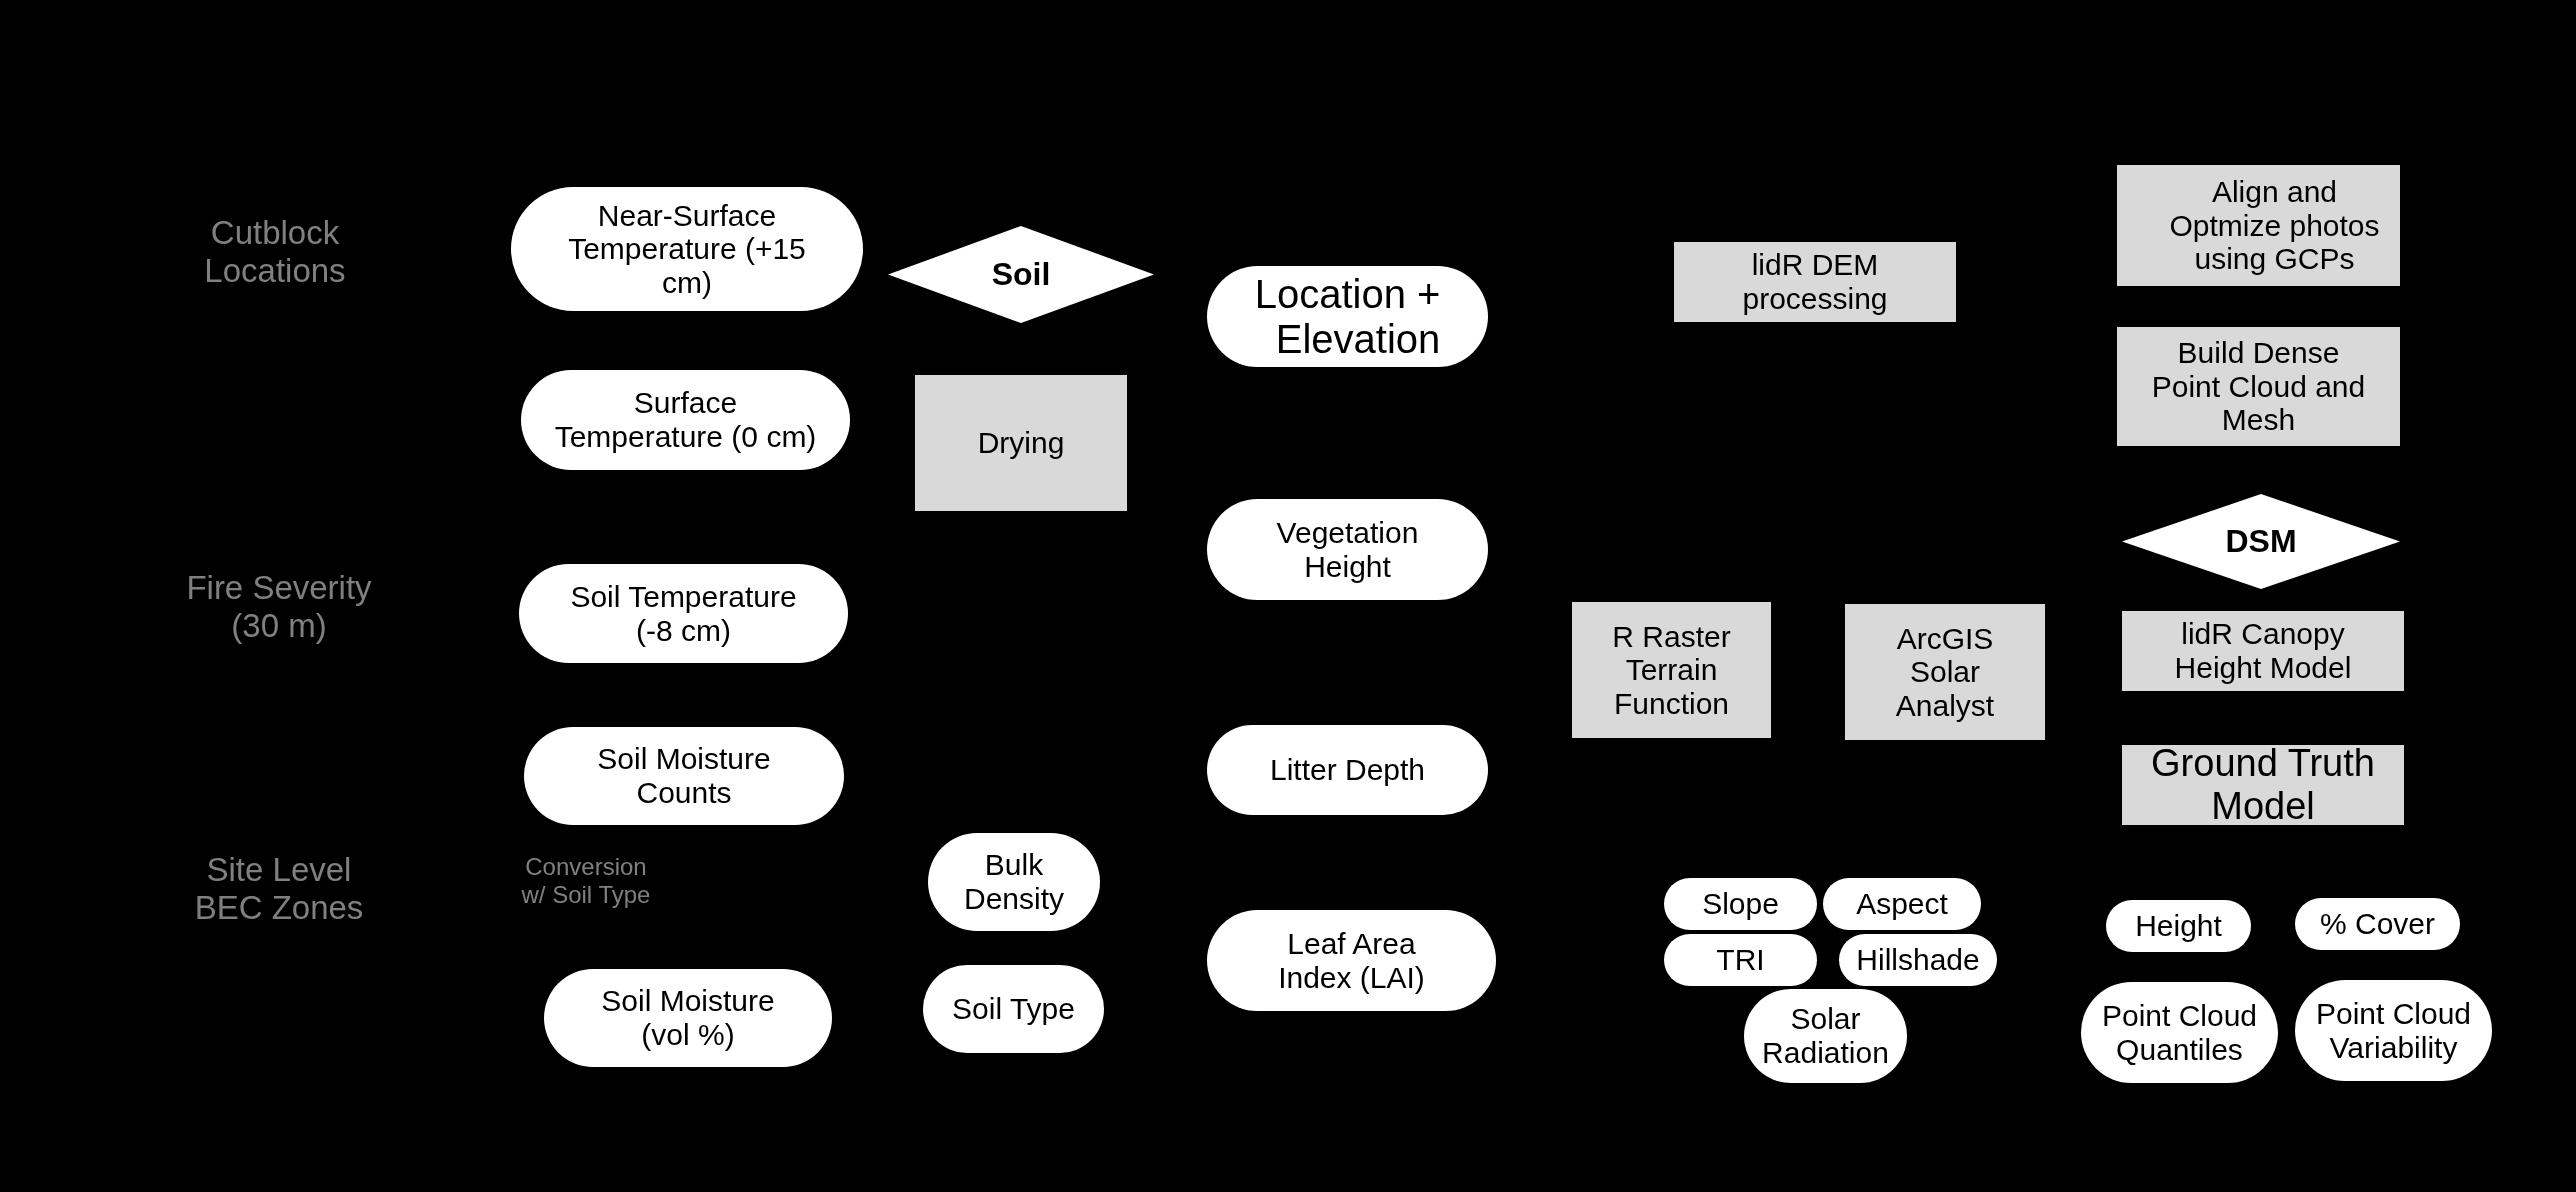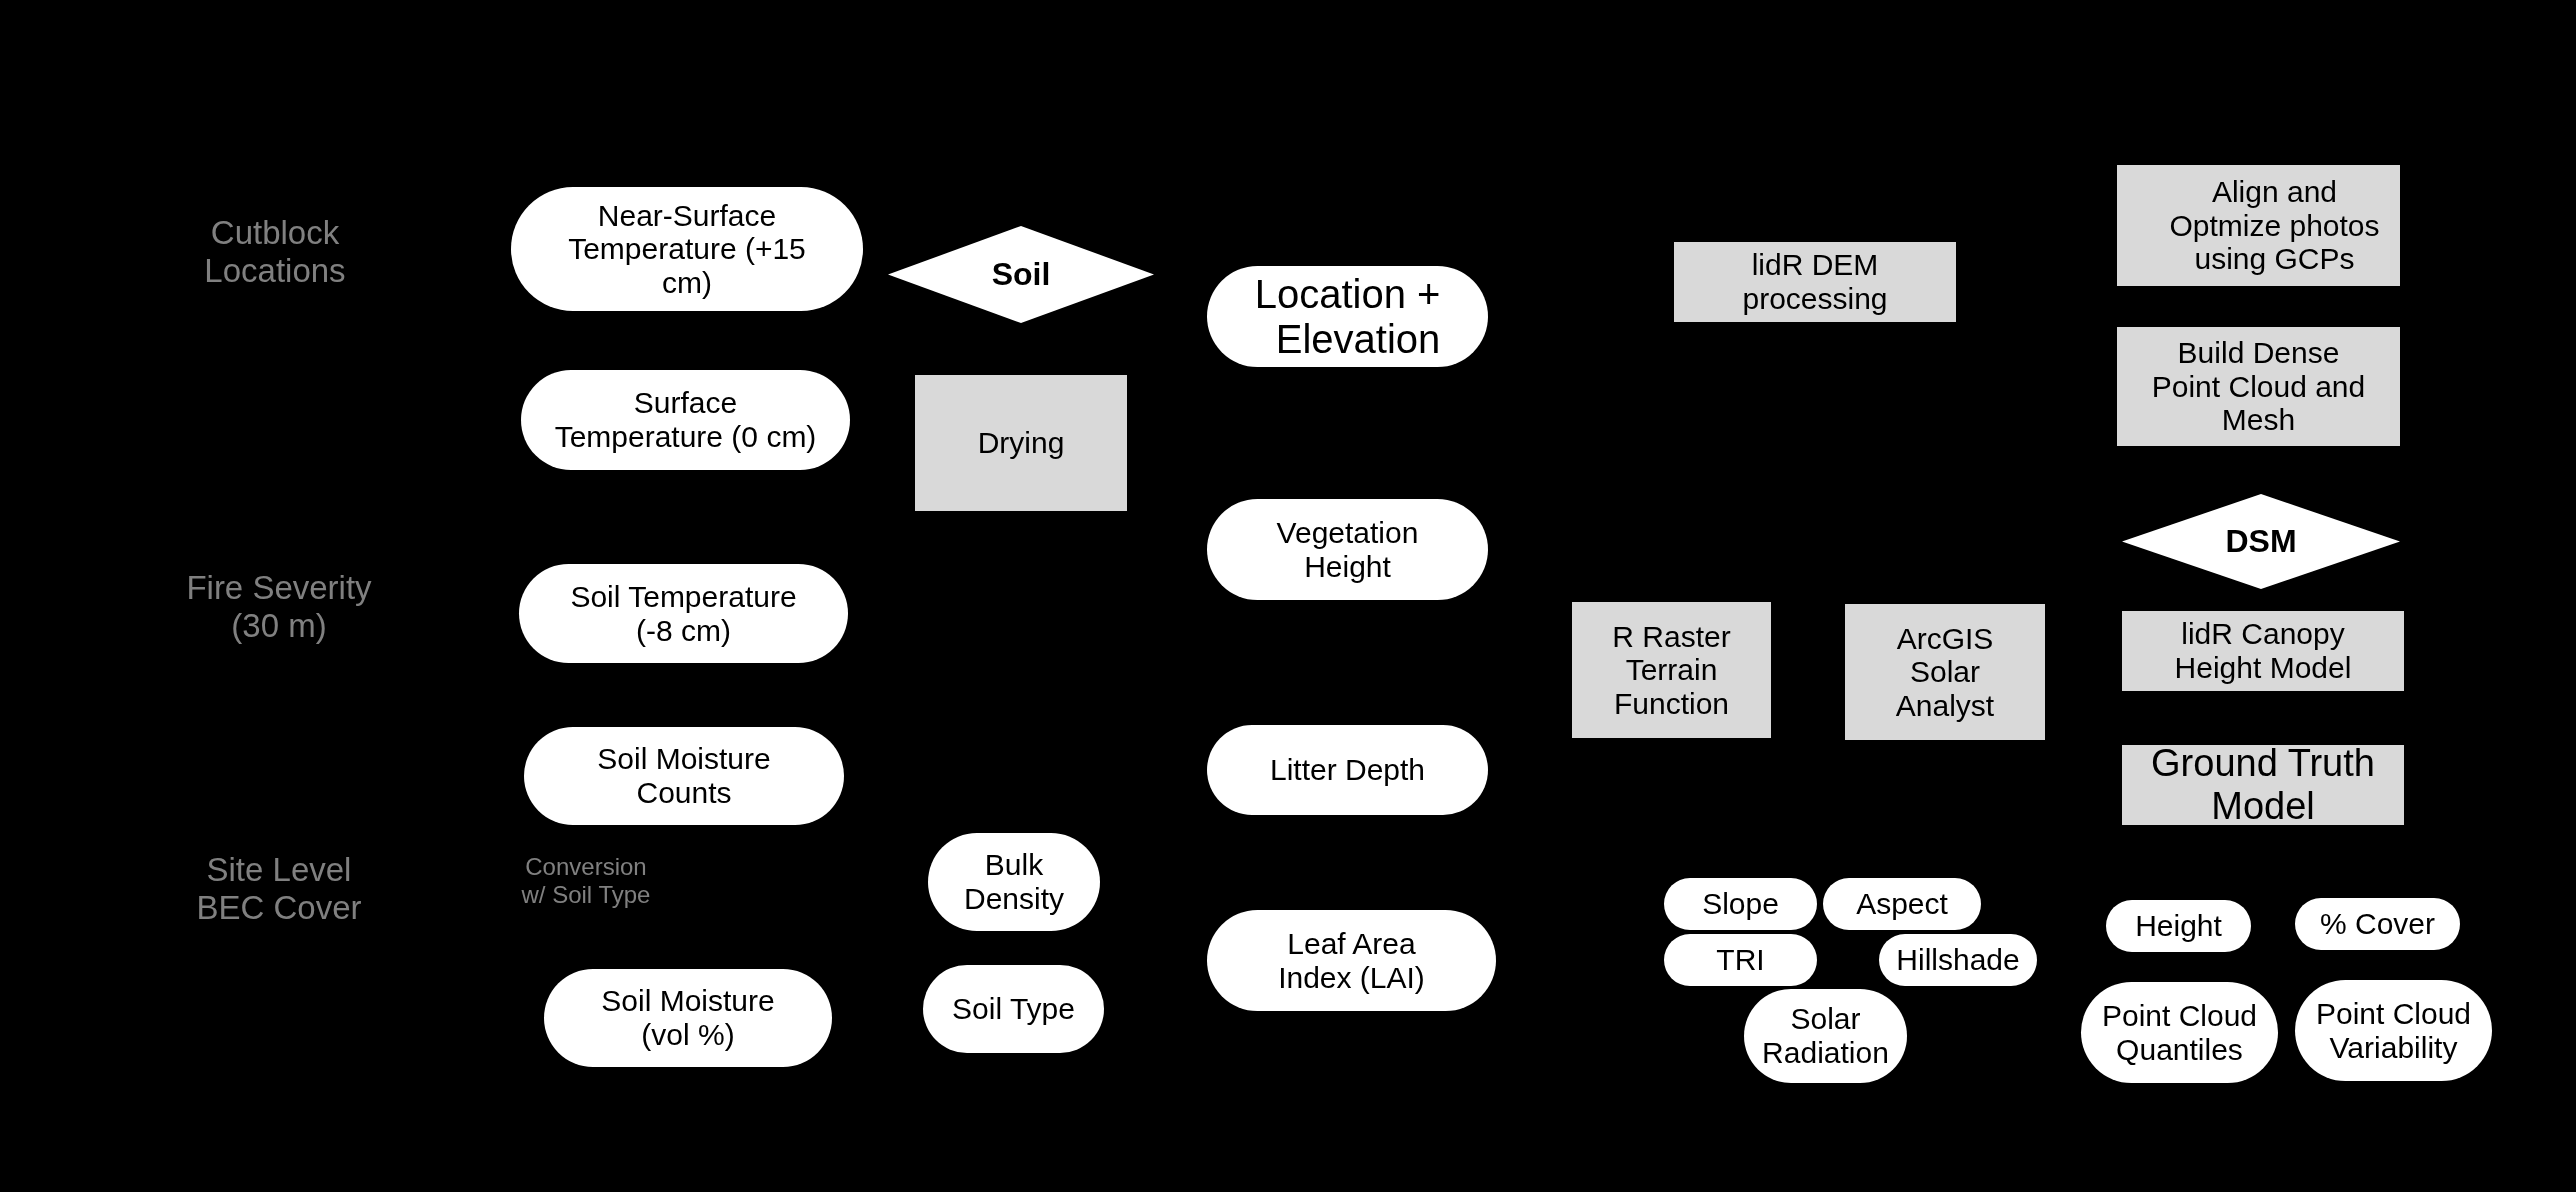--- a/index.html
+++ b/index.html
@@ -93,21 +93,21 @@
 
 <div id="canvas">
 
   <div class="grouplabel" style="left:174px; top:213px; width:202px; height:78px; font-size:33px;">Cutblock
 Locations</div>
 
   <div class="grouplabel" style="left:174px; top:568px; width:210px; height:78px; font-size:33px;">Fire Severity
 (30 m)</div>
 
   <div class="grouplabel" style="left:174px; top:850px; width:210px; height:78px; font-size:33px;">Site Level
-BEC Cover</div>
+BEC Zones</div>
 
   <div class="node pill" style="left:511px; top:187px; width:352px; height:124px; font-size:30px;">Near-Surface
 Temperature (+15
 cm)</div>
 
   <div class="node pill" style="left:521px; top:370px; width:329px; height:100px; font-size:30px;">Surface
 Temperature (0 cm)</div>
 
   <div class="node pill" style="left:519px; top:564px; width:329px; height:99px; font-size:30px;">Soil Temperature
 (-8 cm)</div>
@@ -155,21 +155,21 @@
   <div class="node rect" style="left:1845px; top:604px; width:200px; height:136px; font-size:30px;">ArcGIS
 Solar
 Analyst</div>
 
   <div class="node pill" style="left:1664px; top:878px; width:153px; height:52px; font-size:30px;">Slope</div>
 
   <div class="node pill" style="left:1823px; top:878px; width:158px; height:52px; font-size:30px;">Aspect</div>
 
   <div class="node pill" style="left:1664px; top:934px; width:153px; height:52px; font-size:30px;">TRI</div>
 
-  <div class="node pill" style="left:1879px; top:934px; width:158px; height:52px; font-size:30px;text-align:right;">Hillshade</div>
+  <div class="node pill" style="left:1839px; top:934px; width:158px; height:52px; font-size:30px;text-align:right;">Hillshade</div>
 
   <div class="node pill" style="left:1744px; top:989px; width:163px; height:94px; font-size:30px;">Solar
 Radiation</div>
 
   <div class="node rect" style="left:2117px; top:165px; width:283px; height:121px; font-size:30px;padding-left:32px;">Align and
 Optmize photos
 using GCPs</div>
 
   <div class="node rect" style="left:2117px; top:327px; width:283px; height:119px; font-size:30px;">Build Dense
 Point Cloud and

